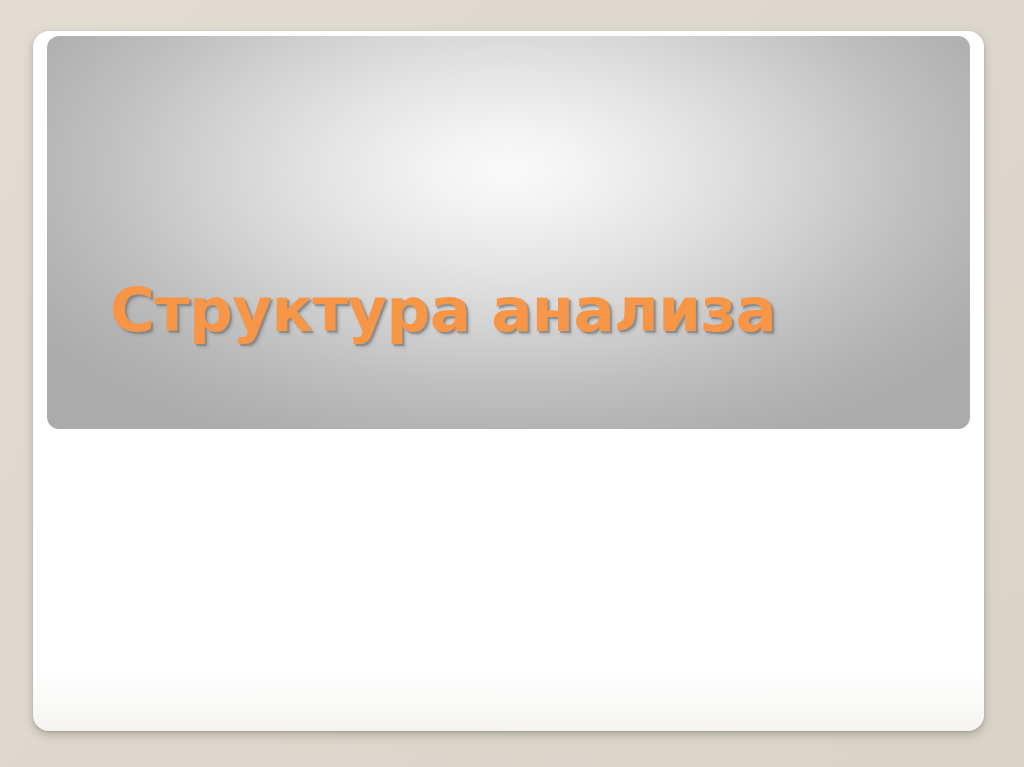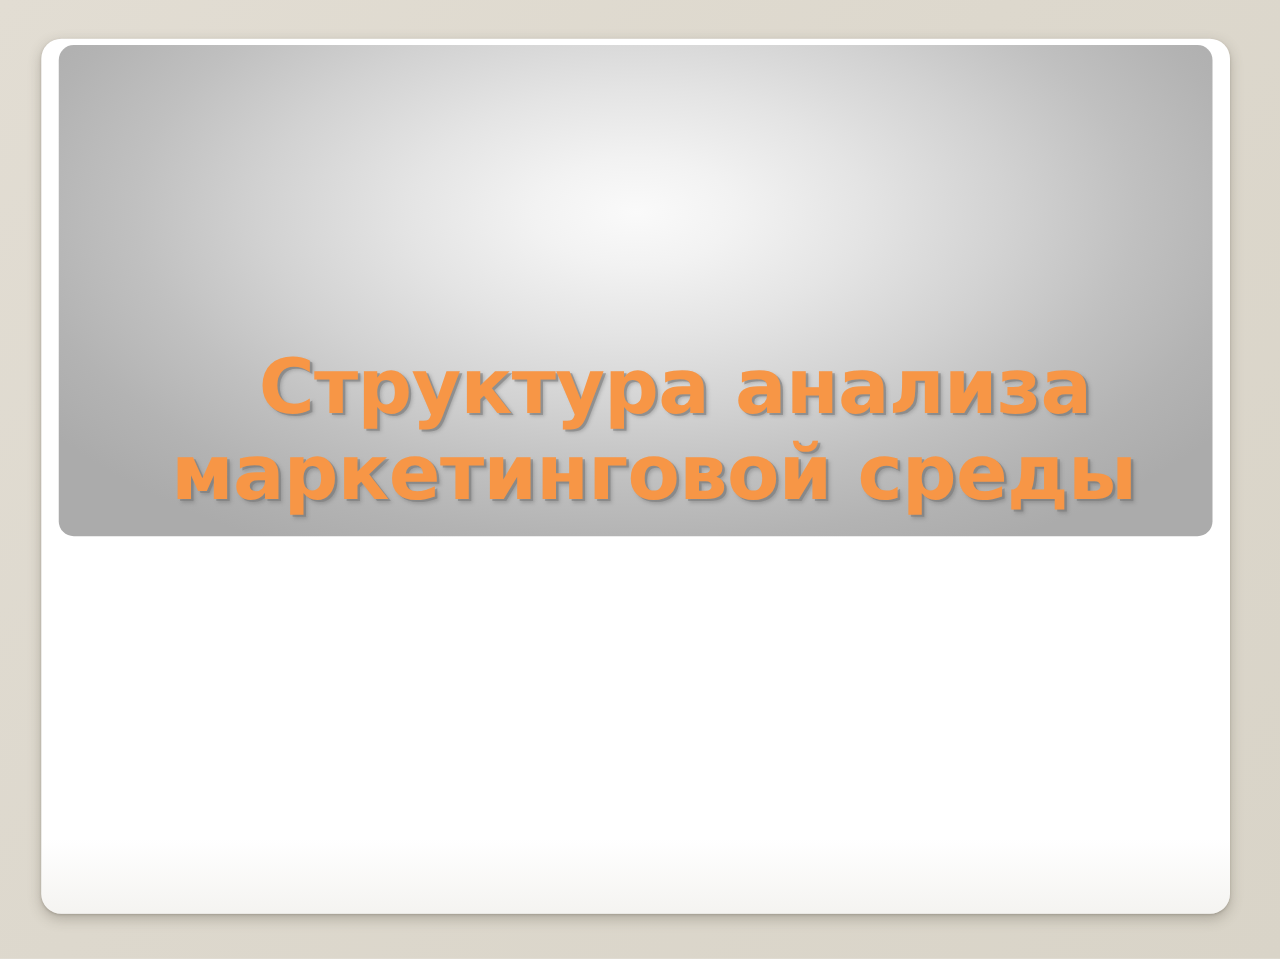--- a/index.html
+++ b/index.html
@@ -67,21 +67,21 @@
         #ababab 100%);
     overflow: visible;
   }
 
   
   #title-block {
     position: absolute;
     left: 0;
     right: 0;
     top: 243px;
-    text-align: center;
+    text-align: left;
     line-height: 1.0;
     letter-spacing: -0.5px;
     z-index: 5;
     padding-left: 29px;
   }
   .title-line {
     display: block;
     color: #f79646;
     font-family: "DejaVu Sans", sans-serif;
     font-weight: bold;
@@ -104,21 +104,20 @@
 <body>
 
 <div id="slide-canvas">
 
   <div id="slide-card">
 
     <div id="title-banner">
 
       <div id="title-block">
         <span class="title-line" id="title-line-1">Структура анализа</span>
-        <span class="title-line" id="title-line-2">маркетинговой среды</span>
       </div>
 
     </div>
 
     <div id="slide-body" style="position:absolute; left:60px; top:410px; width:830px; height:270px; color:#444; font-size:20px;"></div>
 
     <div id="card-bottom-sheen"></div>
 
   </div>
 

